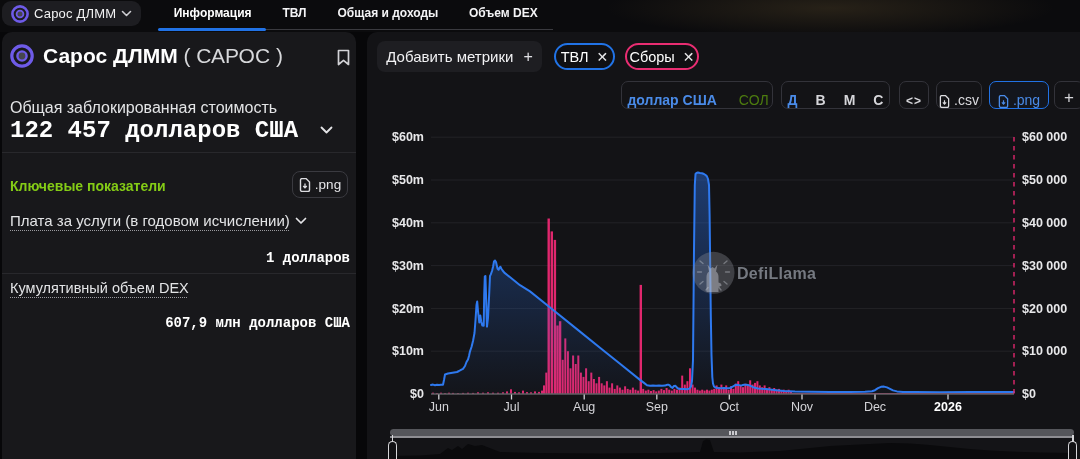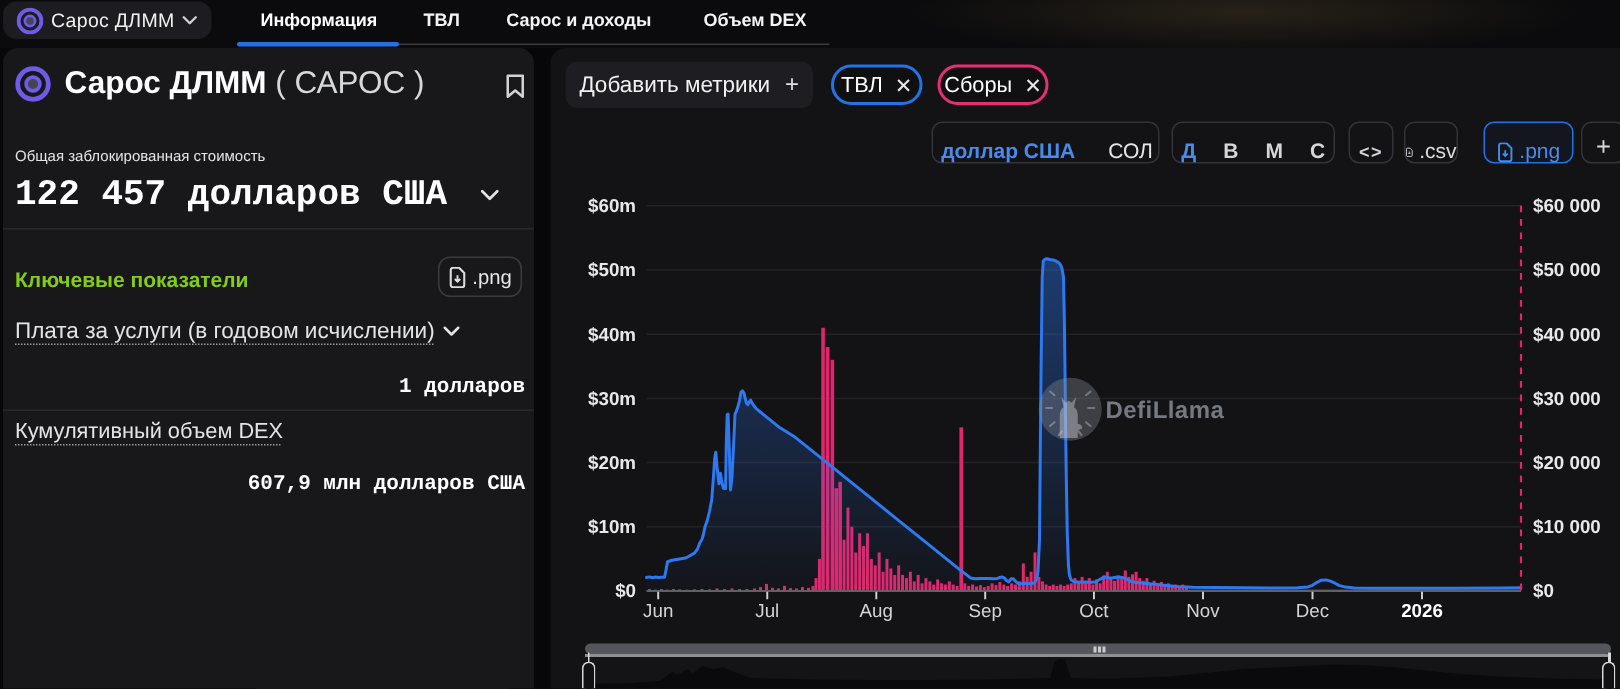--- a/index.html
+++ b/index.html
@@ -10,21 +10,21 @@
 #nav { position:absolute; left:0; top:0; width:1080px; height:32px; background:#0b0b0d; }
 #navglow { position:absolute; left:540px; top:0; width:540px; height:32px;
   background:radial-gradient(ellipse 320px 42px at 290px 8px, rgba(104,84,48,0.30), rgba(0,0,0,0) 70%); }
 #protobtn { position:absolute; left:2px; top:1px; width:139px; height:25px; background:#1d1d21; border-radius:9px; }
 #protobtn .nm { position:absolute; left:32px; top:5px; font-size:13px; color:#f2f2f3; font-weight:400; letter-spacing:0.2px; }
 .tab { position:absolute; top:6px; font-size:12px; font-weight:600; color:#f4f4f6; white-space:nowrap; }
 #tabline { position:absolute; left:158px; top:28.5px; width:395px; height:1.5px; background:#3a3a3f; }
 #tabblue { position:absolute; left:158px; top:28px; width:108px; height:3px; background:#2172e5; border-radius:2px; }
 
 #lcard { position:absolute; left:2px; top:32px; width:354px; height:427px; background:#18181b; border-radius:10px 10px 0 0; }
-.lbl { color:#e3e4e6; font-size:10px; }
+.lbl { color:#e3e4e6; font-size:16px; }
 .mono { font-family:"Liberation Mono", monospace; font-weight:700; color:#fff; }
 .dotted { text-decoration:underline dotted #9a9a9f 1px; text-underline-offset:4px; }
 
 #rcard { position:absolute; left:367px; top:32px; width:713px; height:427px; background:#131316; border-radius:10px 0 0 0; }
 .pill { position:absolute; top:43px; height:27px; border-radius:14px; background:#101013; color:#fff; font-size:14.5px; font-weight:400; display:flex; align-items:center; justify-content:center; gap:8px; }
 .ctl { position:absolute; top:81px; height:28px; background:#131316; border:1px solid #33333a; border-radius:7px; color:#dcdce0; font-size:14px; display:flex; align-items:flex-end; justify-content:center; white-space:nowrap; }
 .x { font-size:14px; color:#e8e8ea; font-weight:400; }
 
 #brush-track { position:absolute; left:390px; top:429px; width:684px; height:7px; background:#55565b; border-radius:4px; }
 #brush-line  { position:absolute; left:390px; top:436px; width:684px; height:1.6px; background:#8e8e93; }
@@ -43,21 +43,21 @@
     <circle cx="9" cy="9" r="7.6" fill="none" stroke="#6e5be8" stroke-width="2.6"></circle>
     <circle cx="9" cy="9" r="3.4" fill="#46464e" stroke="#6e5be8" stroke-width="1.8"></circle>
   </svg>
   <span class="nm">Сарос ДЛММ</span>
   <svg class="abs" style="left:119px;top:9px" width="11" height="7" viewBox="0 0 11 7">
       <polyline points="1.5,1.5 5.5,5.5 9.5,1.5" fill="none" stroke="#cfcfd3" stroke-width="1.6" stroke-linecap="round" stroke-linejoin="round"></polyline>
     </svg>
 </div>
 <div class="tab" style="left:173.7px;color:#fff;">Информация</div>
 <div class="tab" style="left:282.4px;">ТВЛ</div>
-<div class="tab" style="left:337.5px;">Сарос и доходы</div>
+<div class="tab" style="left:337.5px;">Общая и доходы</div>
 <div class="tab" style="left:469px;">Объем DEX</div>
 <div id="tabline"></div>
 <div id="tabblue"></div>
 
 <div id="lcard"></div>
 <svg class="abs" style="left:10px;top:44px" width="24" height="24" viewBox="0 0 24 24">
   <circle cx="12" cy="12" r="10.2" fill="none" stroke="#6e5be8" stroke-width="3.2"></circle>
   <circle cx="12" cy="12" r="4.6" fill="#46464e" stroke="#6e5be8" stroke-width="2.4"></circle>
 </svg>
 <div class="abs" style="left:43px;top:44px;font-size:21px;font-weight:700;color:#fff;">Сарос ДЛММ <span style="font-weight:400;color:#d7d8db;">( САРОС )</span></div>
@@ -87,30 +87,30 @@
 <div class="abs lbl dotted" style="left:10px;top:280px;font-size:14.5px;">Кумулятивный объем DEX</div>
 <div class="abs mono" style="left:0;top:315px;width:350px;text-align:right;font-size:14px;">607,9 млн долларов США</div>
 
 <div id="rcard"></div>
 <div class="abs" style="left:377px;top:41px;width:165px;height:31px;background:#1e1e22;border-radius:8px;color:#f1f1f3;font-size:15px;display:flex;align-items:center;justify-content:center;gap:10px;">Добавить метрики <span style="font-size:16px;color:#e0e0e4;">+</span></div>
 <div class="pill" style="left:554px;width:61px;border:2px solid #2173e6;">ТВЛ <span class="x">✕</span></div>
 <div class="pill" style="left:625px;width:74px;border:2px solid #e92d72;">Сборы <span class="x">✕</span></div>
 
 <div class="ctl" style="left:621px;width:152px;gap:0;">
   <span style="color:#4a8be8;font-weight:600;padding:0 12px;">доллар США</span>
-  <span style="color:#e5e5e5;padding:0 10px;">СОЛ</span>
+  <span style="color:#4d7c0f;padding:0 10px;">СОЛ</span>
   </div>
 <div class="ctl" style="left:781px;width:109px;gap:0;font-weight:600;">
   <span style="color:#4a8be8;padding:0 9px;">Д</span>
   <span style="color:#d6d6da;padding:0 9px;">В</span>
   <span style="color:#d6d6da;padding:0 9px;">М</span>
   <span style="color:#d6d6da;padding:0 9px;">С</span>
   </div>
 <div class="ctl" style="left:899px;width:30px;font-weight:700;font-size:12px;letter-spacing:1px;color:#d6d6da;">&lt;&gt;</div>
-<div class="ctl" style="left:936px;width:36px;gap:4px;font-size:14px;">
+<div class="ctl" style="left:936px;width:46px;gap:4px;font-size:14px;">
   <svg width="11" height="13" viewBox="0 0 12 14">
       <path d="M1.5 2 a1.5 1.5 0 0 1 1.5 -1.5 h4 l3.5 3.5 v8 a1.5 1.5 0 0 1 -1.5 1.5 h-6 a1.5 1.5 0 0 1 -1.5 -1.5 Z" fill="none" stroke="#dcdce0" stroke-width="1.4"></path>
       <path d="M6 5.5 v4 M4.2 8 L6 9.8 L7.8 8" fill="none" stroke="#dcdce0" stroke-width="1.3"></path>
     </svg>
   .csv</div>
 <div class="ctl" style="left:989px;width:60px;gap:4px;font-size:14px;border:1.6px solid #2172e5;color:#4a8be8;background:rgba(33,114,229,0.04);">
   <svg width="11" height="13" viewBox="0 0 12 14">
       <path d="M1.5 2 a1.5 1.5 0 0 1 1.5 -1.5 h4 l3.5 3.5 v8 a1.5 1.5 0 0 1 -1.5 1.5 h-6 a1.5 1.5 0 0 1 -1.5 -1.5 Z" fill="none" stroke="#4a8be8" stroke-width="1.4"></path>
       <path d="M6 5.5 v4 M4.2 8 L6 9.8 L7.8 8" fill="none" stroke="#4a8be8" stroke-width="1.3"></path>
     </svg>

